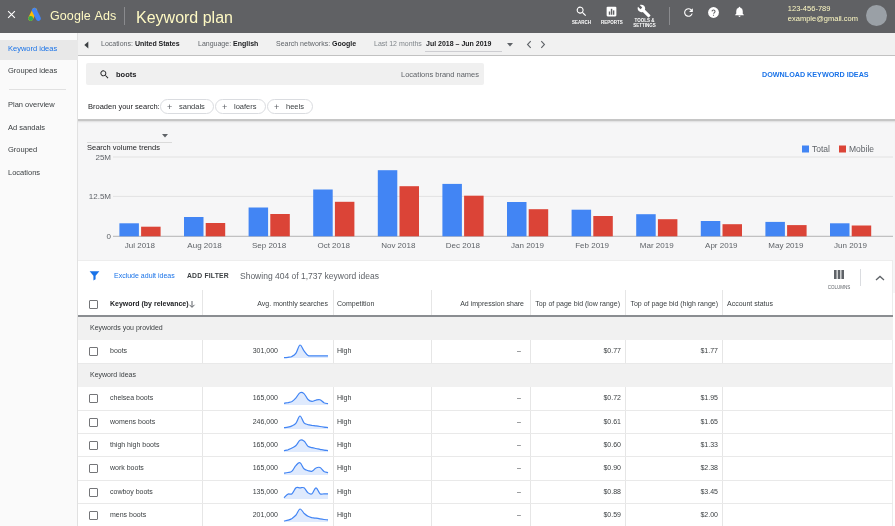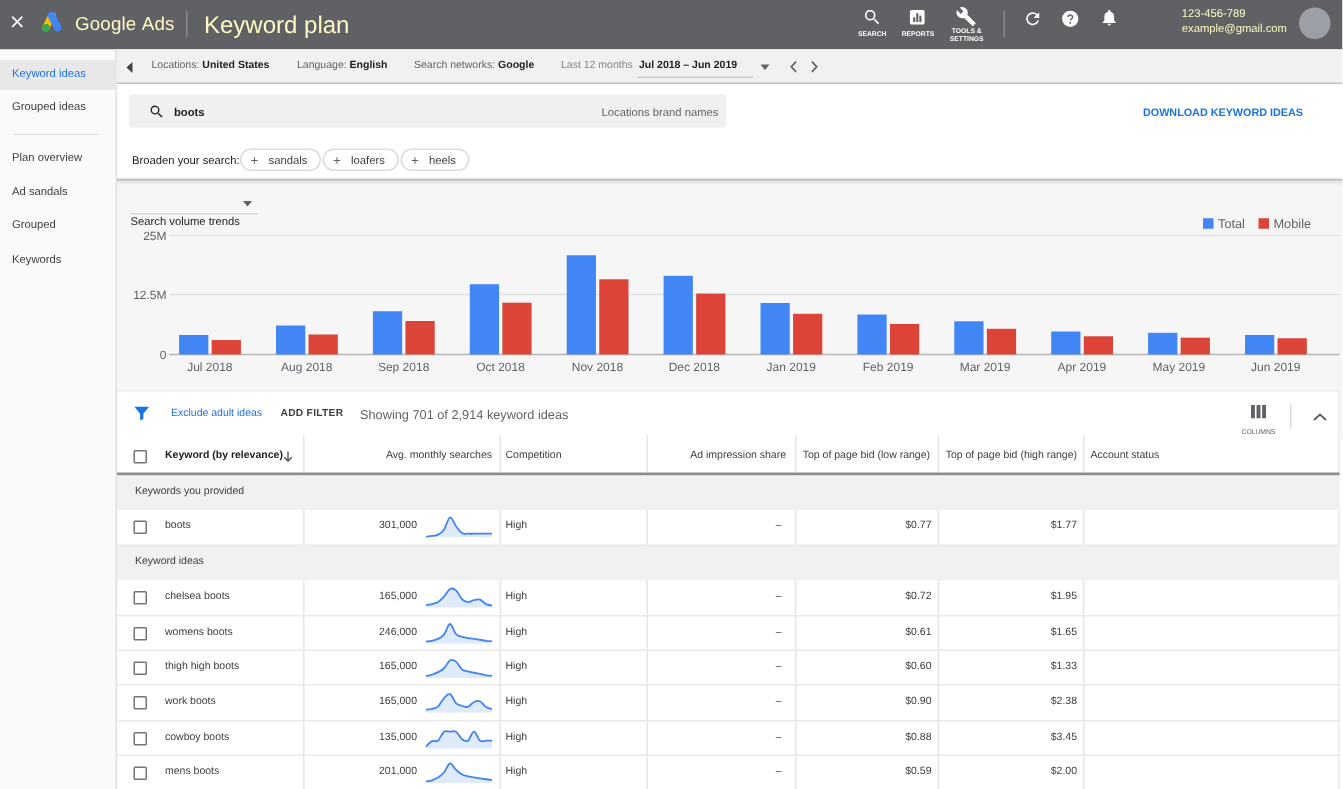--- a/index.html
+++ b/index.html
@@ -118,21 +118,21 @@
   </div>
 
   <div id="sidebar">
     <div id="sel"></div>
     <span class="sideitem" style="top:11px;color:#1a73e8;">Keyword ideas</span>
     <span class="sideitem" style="top:33px;">Grouped ideas</span>
     <div class="abs" style="left:9px;top:56px;width:57px;height:1px;background:#e1e1e1;"></div>
     <span class="sideitem" style="top:67px;">Plan overview</span>
     <span class="sideitem" style="top:89.5px;">Ad sandals</span>
     <span class="sideitem" style="top:112px;">Grouped</span>
-    <span class="sideitem" style="top:134.5px;">Keywords</span>
+    <span class="sideitem" style="top:134.5px;">Locations</span>
   </div>
 
   <div id="main">
 
     <div id="toolbar">
       <svg class="abs" style="left:4px;top:6.5px" width="9" height="10" viewBox="0 0 10 10">
           <path d="M7 1 L2.6 5 L7 9 Z" fill="#3c4043"></path>
         </svg>
       <span style="left:23px;"><span class="g7">Locations:</span> <span style="color:#202124;font-weight:bold;">United States</span></span>
       <span style="left:120px;"><span class="g7">Language:</span> <span style="color:#202124;font-weight:bold;">English</span></span>
@@ -228,21 +228,21 @@
           </g>
       </svg>
     </div>
 
     <div id="filterrow">
       <svg class="abs" style="left:10px;top:8px" width="13" height="13" viewBox="0 0 24 24">
           <path d="M3 4h18l-7 8.5V19l-4 2v-8.5L3 4z" fill="#1a73e8"></path>
         </svg>
       <span class="blue" style="left:36px;font-size:7px;">Exclude adult ideas</span>
       <span class="dk" style="left:109px;font-size:6.8px;font-weight:bold;letter-spacing:.2px;">ADD FILTER</span>
-      <span class="g7" style="left:162px;font-size:8.5px;top:10px;">Showing 701 of 2,914 keyword ideas</span>
+      <span class="g7" style="left:162px;font-size:8.5px;top:10px;">Showing 404 of 1,737 keyword ideas</span>
       <svg class="abs" style="left:756px;top:9px" width="10" height="9" viewBox="0 0 10 9">
           <rect x="0" y="0" width="2.6" height="9" fill="#5f6368"></rect>
           <rect x="3.7" y="0" width="2.6" height="9" fill="#5f6368"></rect>
           <rect x="7.4" y="0" width="2.6" height="9" fill="#5f6368"></rect>
         </svg>
       <div class="abs g7" style="left:741px;top:24px;width:40px;font-size:4.5px;text-align:center;">COLUMNS</div>
       <div class="abs" style="left:782px;top:8px;width:1px;height:17px;background:#dadce0;"></div>
       <svg class="abs" style="left:797px;top:14px" width="10" height="6" viewBox="0 0 10 6">
           <path d="M1 5 L5 1.4 L9 5" stroke="#5f6368" stroke-width="1.3" fill="none"></path>
         </svg>

